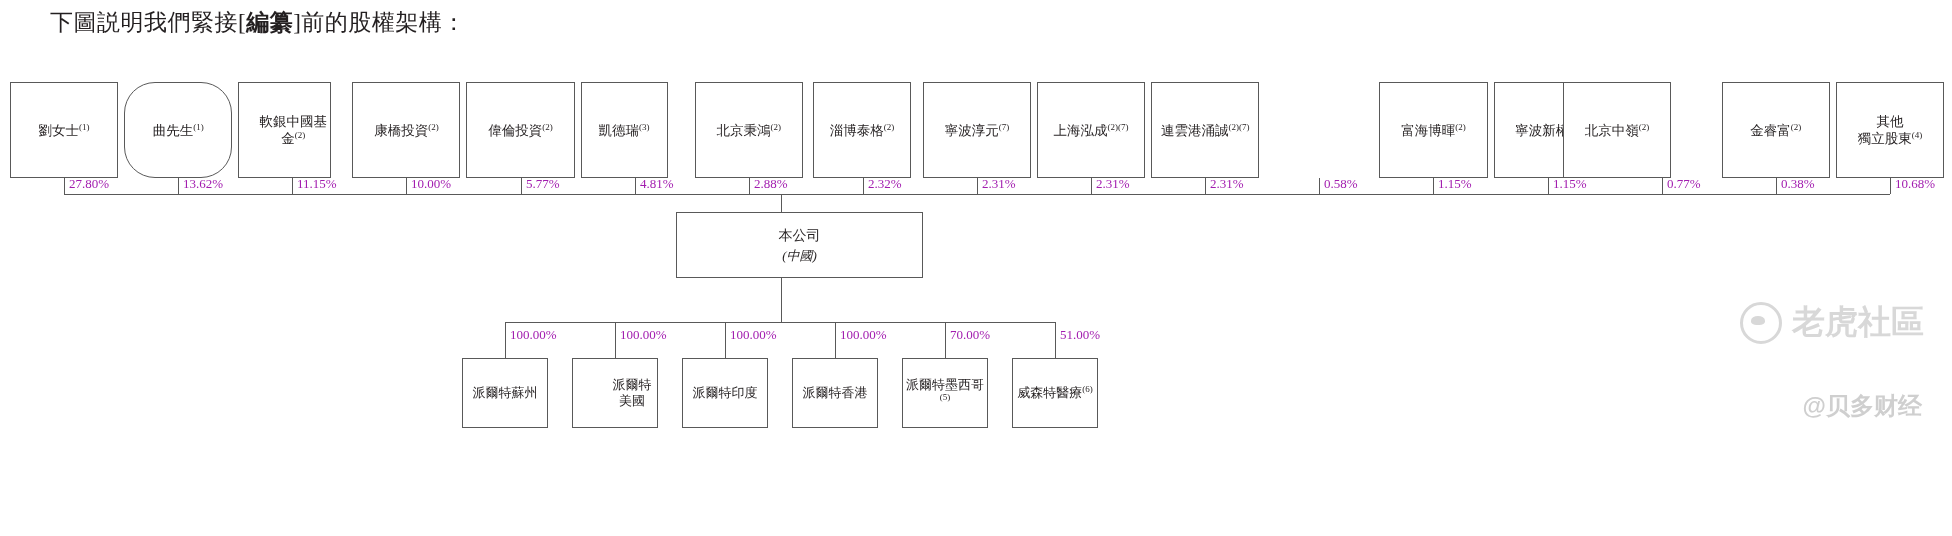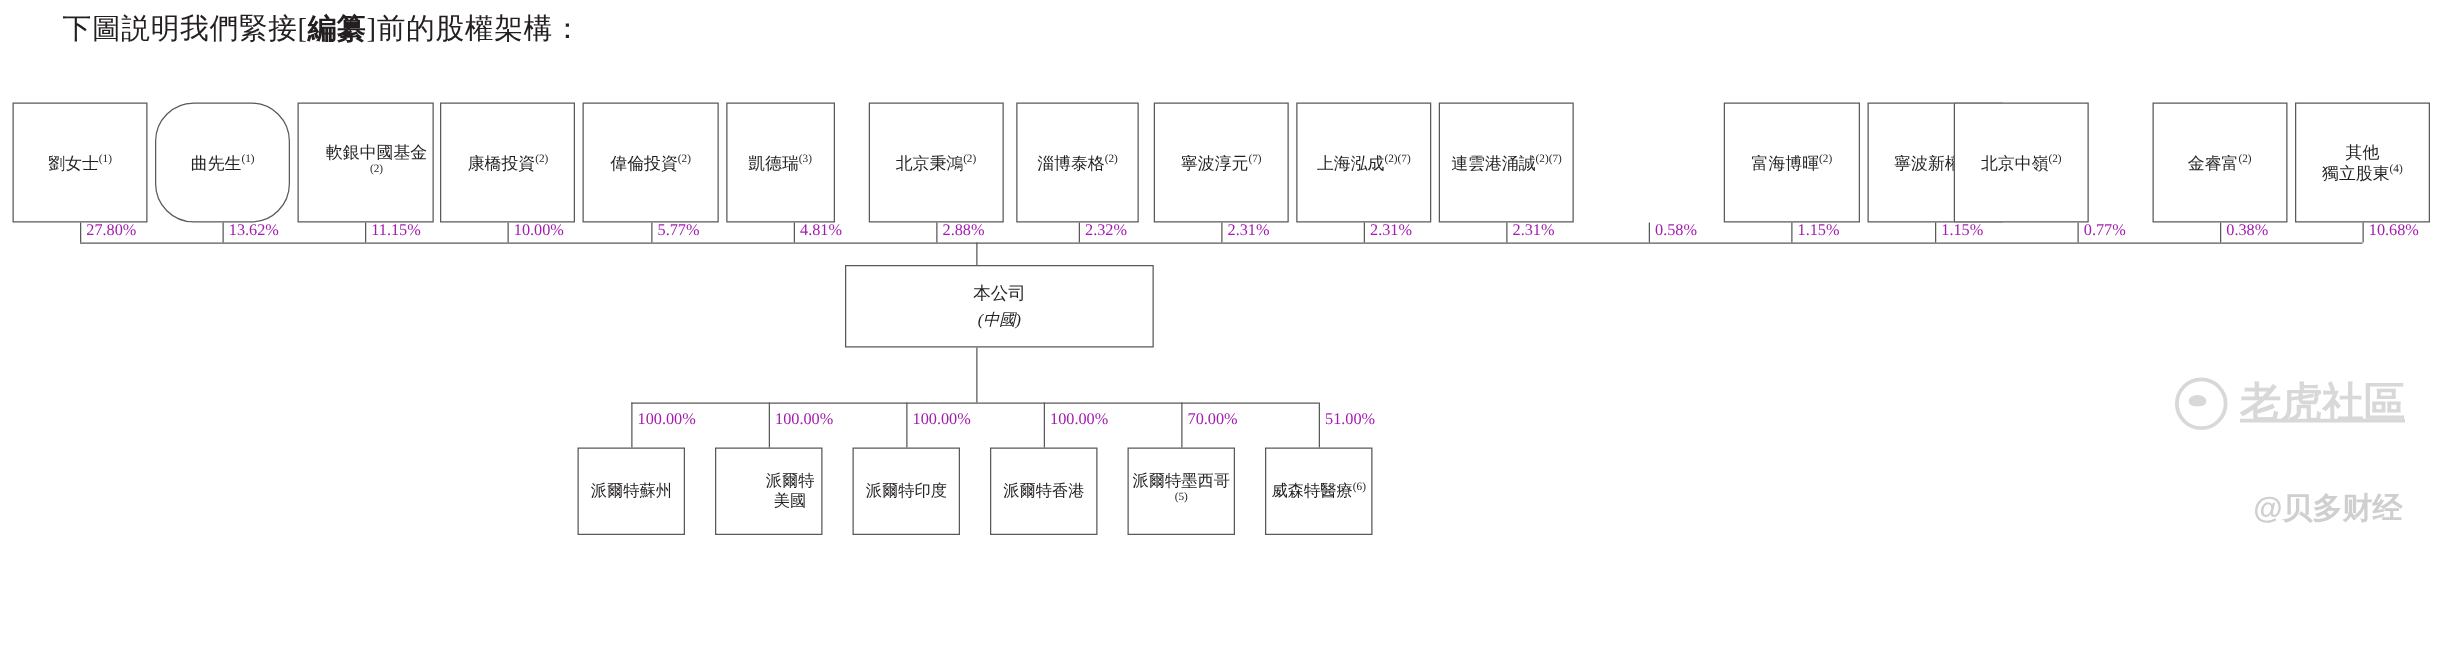--- a/index.html
+++ b/index.html
@@ -104,21 +104,20 @@
     white-space: nowrap;
   }
   #watermark-tiger {
     right: 28px;
     top: 300px;
     font-size: 33px;
     font-weight: bold;
     display: flex;
     align-items: center;
     gap: 10px;
-    text-decoration: underline;
   }
   #watermark-tiger .wm-circle {
     width: 36px; height: 36px;
     border-radius: 50%;
     border: 3px solid #d8d8d8;
     display: inline-block;
     position: relative;
   }
   #watermark-tiger .wm-circle::after {
     content: "";
@@ -149,21 +148,21 @@
       <div class="node-box shareholder-box" style="left: 10px; width: 108.118px;">
         <span class="node-label">劉女士<sup>(1)</sup></span>
       </div>
       <div class="drop-line" style="left: 64px; top: 178px; height: 16px;"></div>
       <div class="pct-label" style="left: 69px; top: 176px;">27.80%</div>
       <div class="node-box shareholder-box" style="left: 124.118px; width: 108.118px; border-radius: 31px;">
         <span class="node-label">曲先生<sup>(1)</sup></span>
       </div>
       <div class="drop-line" style="left: 178px; top: 178px; height: 16px;"></div>
       <div class="pct-label" style="left: 183px; top: 176px;">13.62%</div>
-      <div class="node-box shareholder-box" style="left: 238.235px; width: 109px; padding-left: 20px;">
+      <div class="node-box shareholder-box" style="left: 238.235px; width: 93px; padding-left: 20px;">
         <span class="node-label">軟銀中國基金<sup>(2)</sup></span>
       </div>
       <div class="drop-line" style="left: 292px; top: 178px; height: 16px;"></div>
       <div class="pct-label" style="left: 297px; top: 176px;">11.15%</div>
       <div class="node-box shareholder-box" style="left: 352.353px; width: 108.118px;">
         <span class="node-label">康橋投資<sup>(2)</sup></span>
       </div>
       <div class="drop-line" style="left: 406px; top: 178px; height: 16px;"></div>
       <div class="pct-label" style="left: 411px; top: 176px;">10.00%</div>
       <div class="node-box shareholder-box" style="left: 466.471px; width: 108.118px;">

